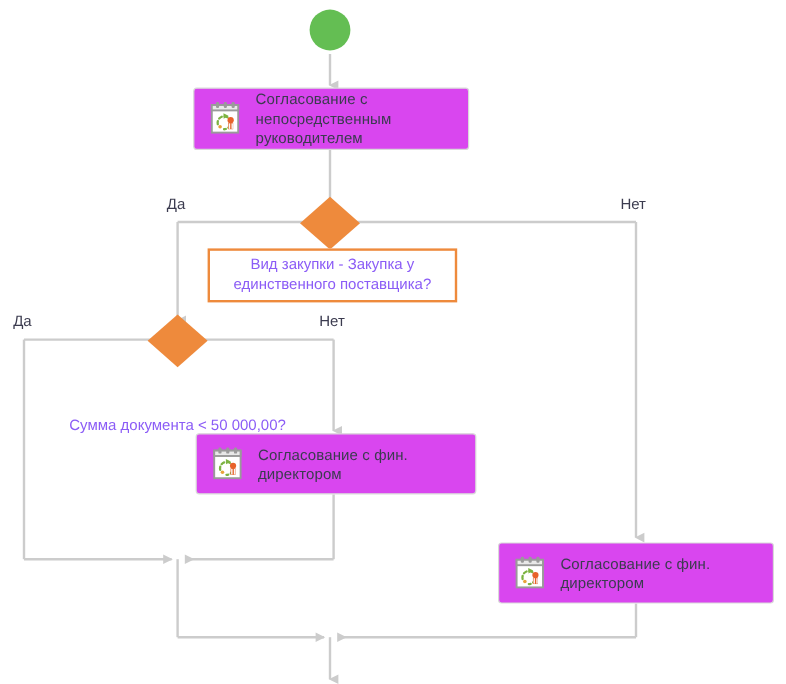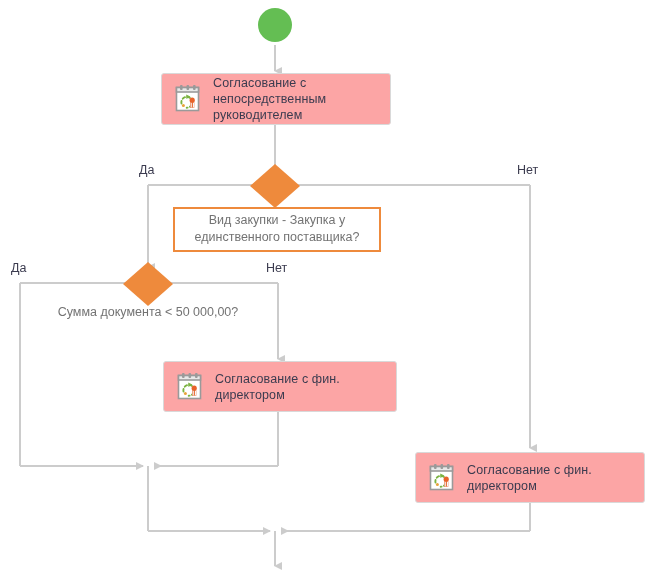--- a/index.html
+++ b/index.html
@@ -20,21 +20,21 @@
   svg.diagram-layer {
     position: absolute;
     left: 0;
     top: 0;
     width: 655px;
     height: 570px;
   }
   .node-box {
     position: absolute;
     box-sizing: border-box;
-    background: #fca5a5;
+    background: #d946ef;
     border: 1px solid #d9d9d9;
     border-radius: 3px;
     display: flex;
     align-items: center;
     padding: 0 8px;
     box-shadow: 0 0 0 0 rgba(0,0,0,0);
   }
   .node-icon {
     flex: 0 0 auto;
     width: 30px;
@@ -52,31 +52,32 @@
     position: absolute;
     font-size: 12.5px;
     color: #3b3b4f;
     white-space: nowrap;
     text-align: right;
   }
   .decision-text {
     position: absolute;
     font-size: 12.5px;
     line-height: 17px;
-    color: #737373;
+    color: #8b5cf6;
     text-align: center;
     box-sizing: border-box;
   }
   .decision-text.boxed {
     border: 2px solid #ee8a3c;
     background: #ffffff;
     padding: 3px 6px 4px 6px;
   }
   .decision-text.plain {
     background: transparent;
+    margin-top: 42px;
   }
 </style>
 </head>
 <body>
 
 <div id="canvas">
 
   <svg class="diagram-layer" viewBox="0 0 655 570" xmlns="http://www.w3.org/2000/svg">
     <defs>
       <marker id="arrowDown" markerWidth="10" markerHeight="10" refX="5" refY="8" orient="auto" markerUnits="userSpaceOnUse">

